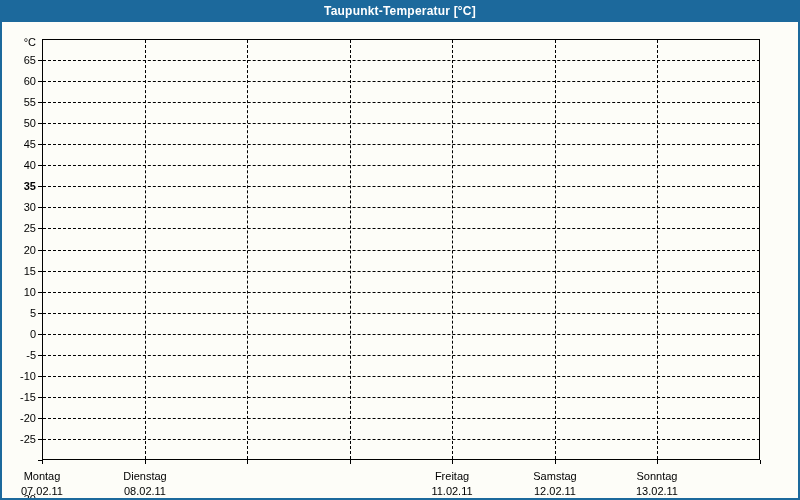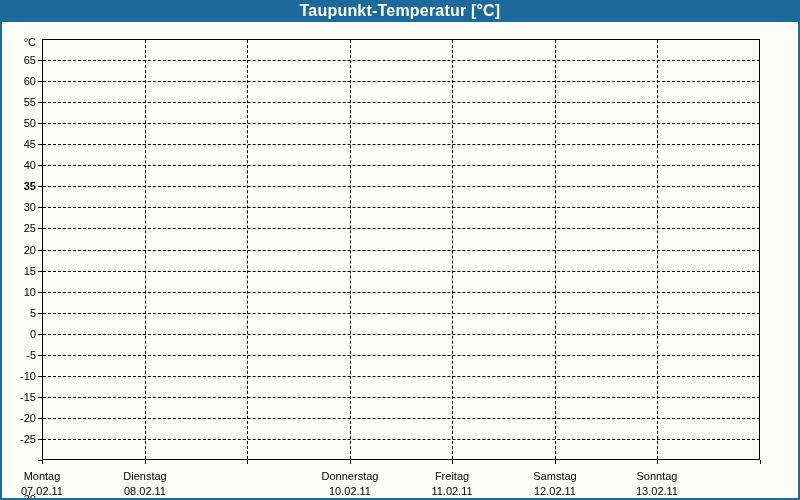--- a/index.html
+++ b/index.html
@@ -13,21 +13,21 @@
     width: 800px; height: 500px;
     background: var(--page-bg, #fdfdf8);
     overflow: hidden;
   }
   .titlebar {
     position: absolute; left: 0; top: 0;
     width: 800px; height: 22px;
     background: var(--titlebar-bg, #1c699c);
     color: var(--titlebar-text, #ffffff);
     display: flex; align-items: center; justify-content: center;
-    font-size: 16px; font-weight: bold; letter-spacing: 0.2px;
+    font-size: 12px; font-weight: bold; letter-spacing: 0.2px;
     z-index: 5;
   }
   .frame {
     position: absolute; inset: 0;
     border: 2px solid var(--frame-border, #1c699c);
     box-sizing: border-box;
     pointer-events: none;
     z-index: 10;
   }
   #plot {
@@ -152,24 +152,20 @@
       <div class="xtick" style="left: 657px; top: 460px;"></div>
       <div class="xtick" style="left: 760px; top: 460px;"></div>
       <div class="xlabel" style="left: -10px;">
         <div class="">Montag</div>
         <div class="">07.02.11</div>
       </div>
       <div class="xlabel" style="left: 93px;">
         <div class="">Dienstag</div>
         <div class="">08.02.11</div>
       </div>
-      <div class="xlabel" style="left: 298px;">
-        <div class="">Donnerstag</div>
-        <div class="">10.02.11</div>
-      </div>
       <div class="xlabel" style="left: 400px;">
         <div class="">Freitag</div>
         <div class="">11.02.11</div>
       </div>
       <div class="xlabel" style="left: 503px;">
         <div class="">Samstag</div>
         <div class="">12.02.11</div>
       </div>
       <div class="xlabel" style="left: 605px;">
         <div class="">Sonntag</div>

